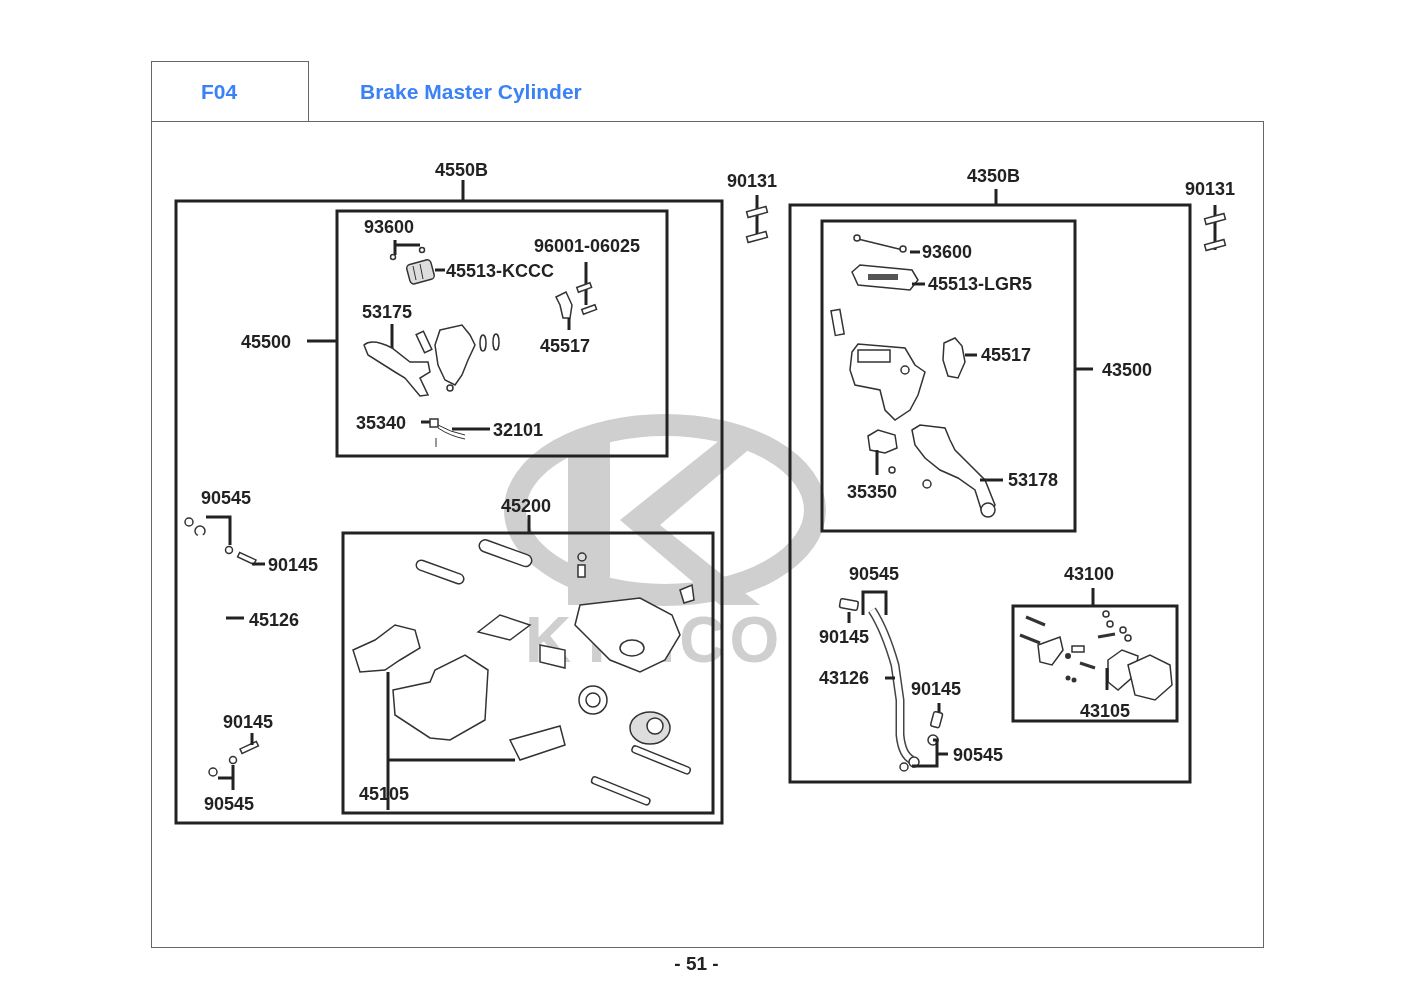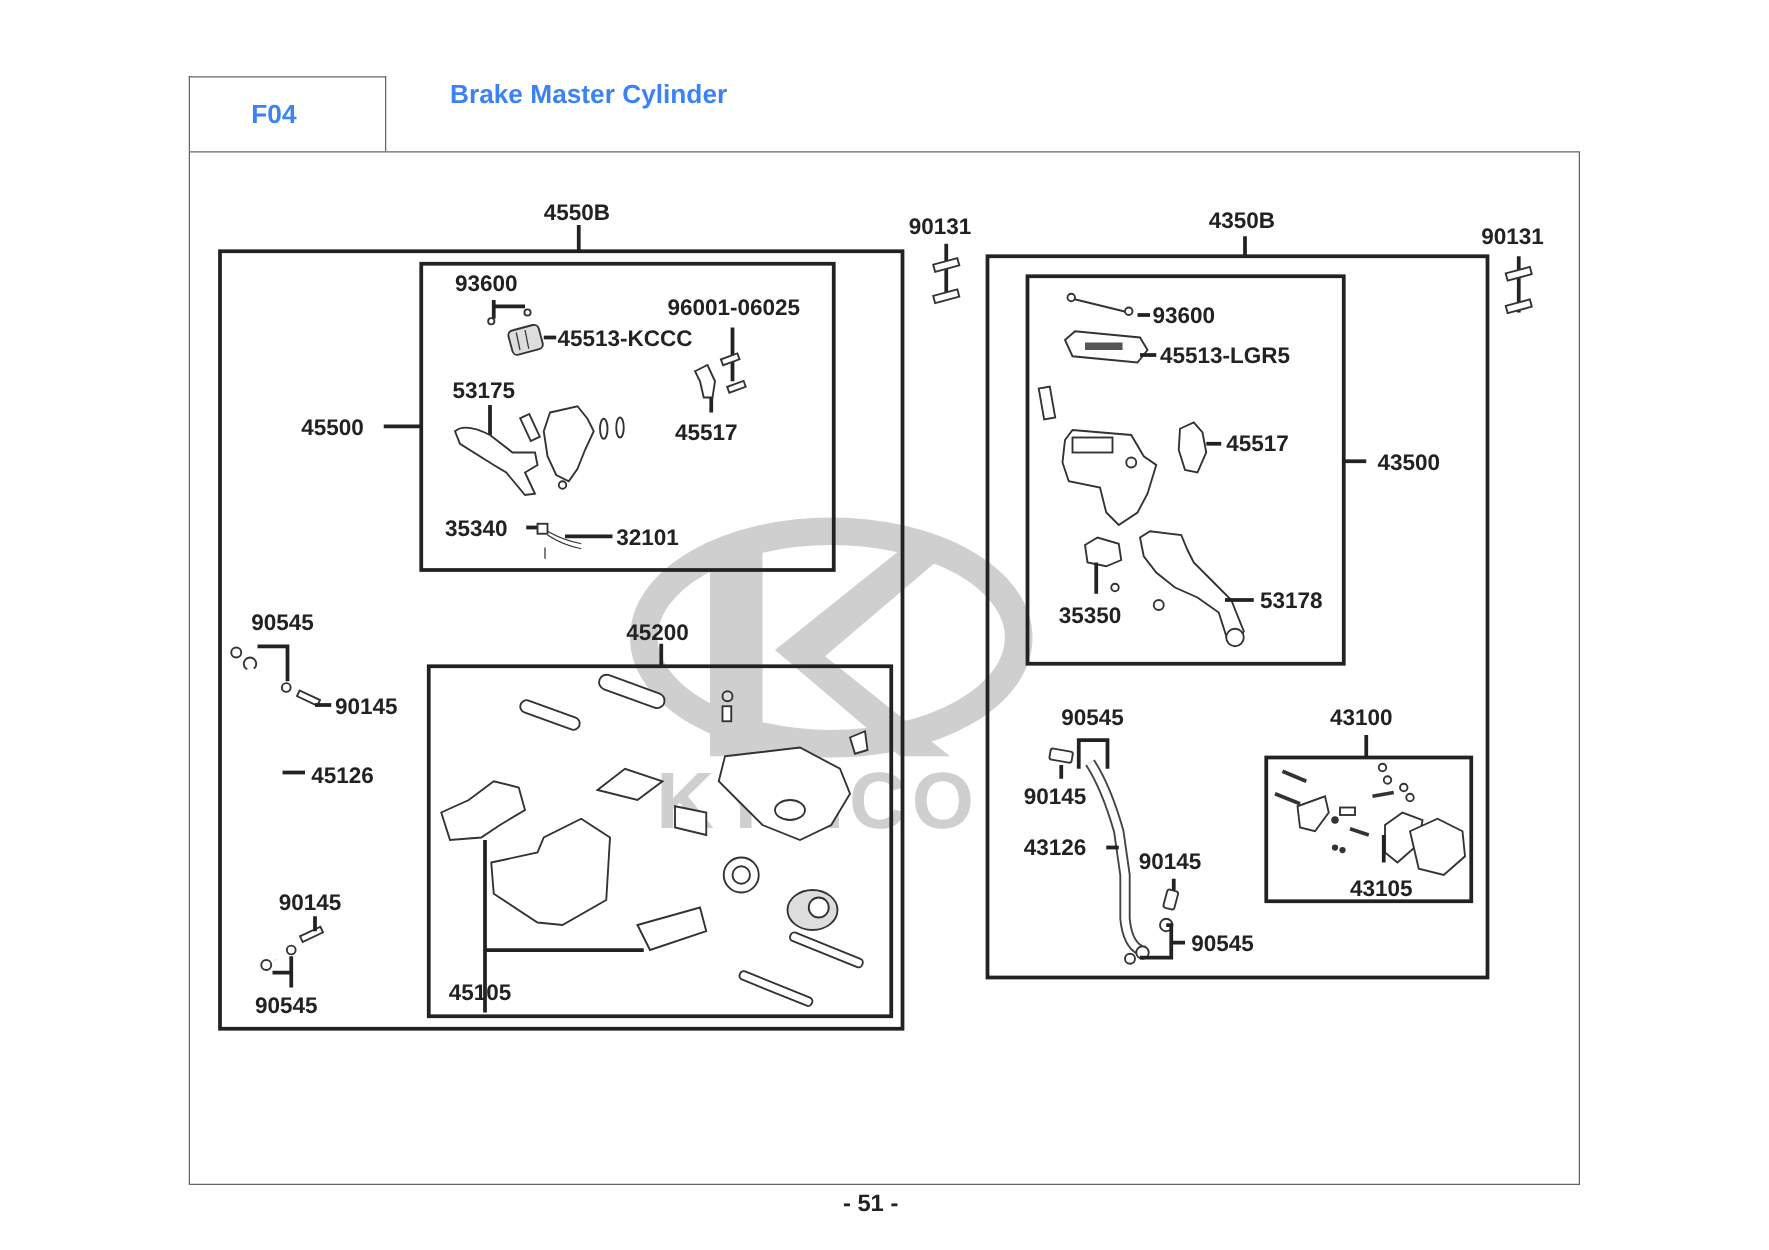--- a/index.html
+++ b/index.html
@@ -20,21 +20,21 @@
   .partd { fill:#ddd; stroke:#333; stroke-width:1.5; }
   .wm { fill:none; stroke:#cfcfcf; }
   .wmtext { font-family:"Liberation Sans", sans-serif; font-weight:bold; font-size:64px; fill:#cfcfcf; letter-spacing:4px; }
 </style>
 </head>
 <body>
 
 <div class="frame-header-code"></div>
 <div class="frame-body"></div>
 <div class="hdr-text" style="left:201px; top:80px;">F04</div>
-<div class="hdr-text" style="left:360px; top:64px;">Brake Master Cylinder</div>
+<div class="hdr-text" style="left:360px; top:80px;">Brake Master Cylinder</div>
 <div class="page-num">- 51 -</div>
 
 <svg id="diagram" width="1415" height="1000" viewBox="0 0 1415 1000">
 
   <g>
     <ellipse class="wm" cx="665" cy="510" rx="150" ry="85" stroke-width="22"></ellipse>
     <rect x="568" y="440" width="42" height="165" fill="#cfcfcf"></rect>
     <path d="M620 520 L720 440 L760 440 L660 525 L760 605 L720 605 Z" fill="#cfcfcf"></path>
     <text class="wmtext" x="525" y="662">KYMCO</text>
   </g>

